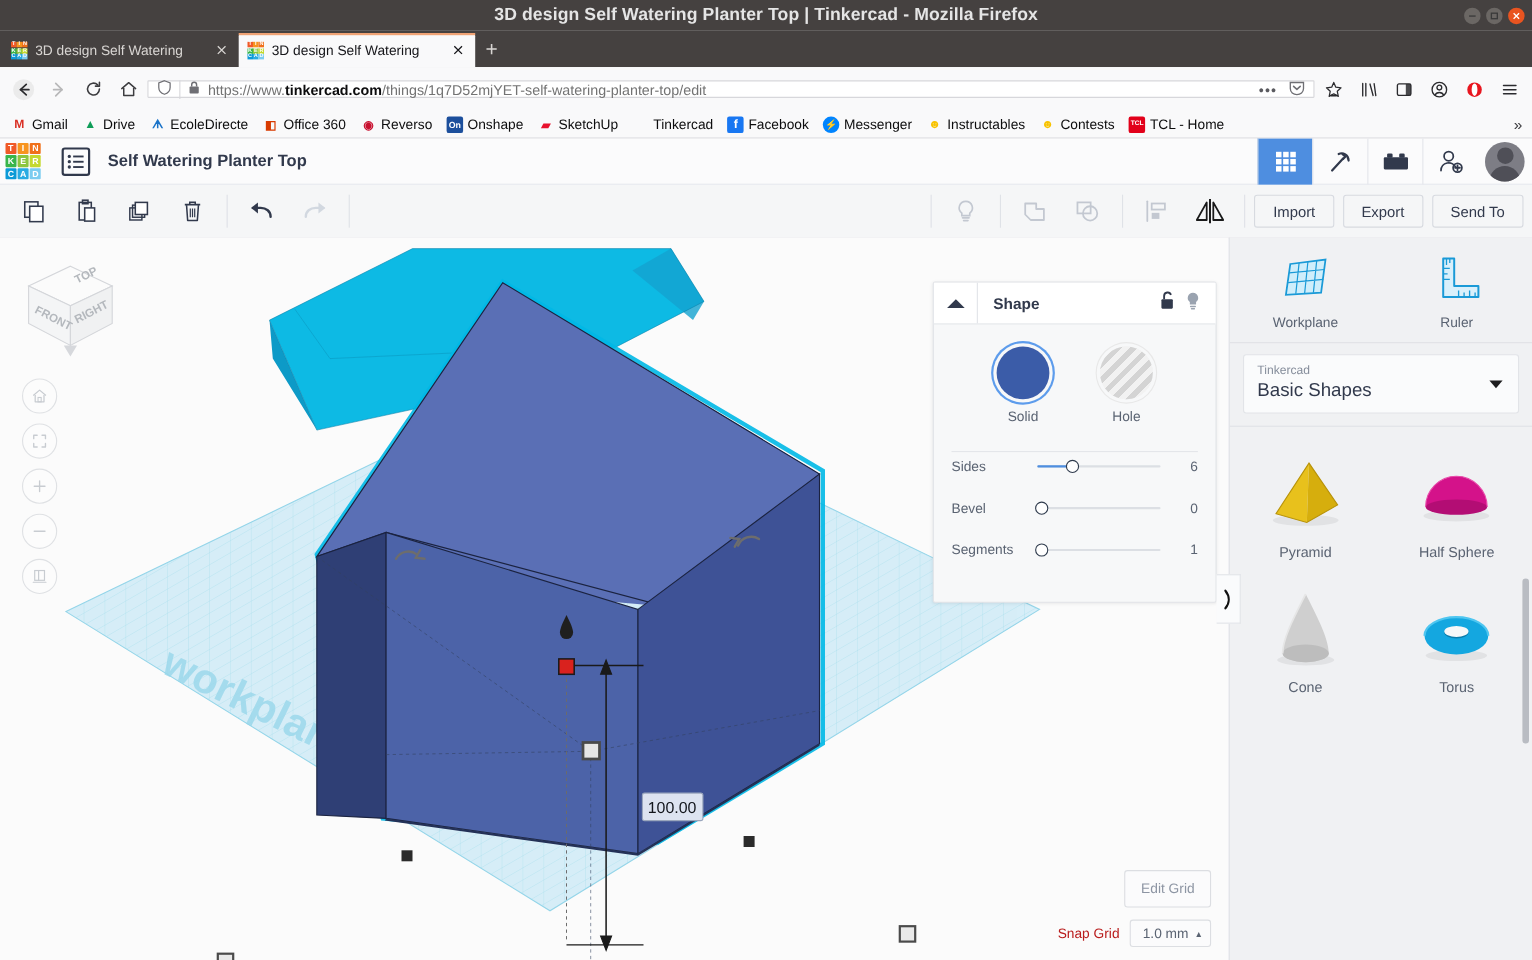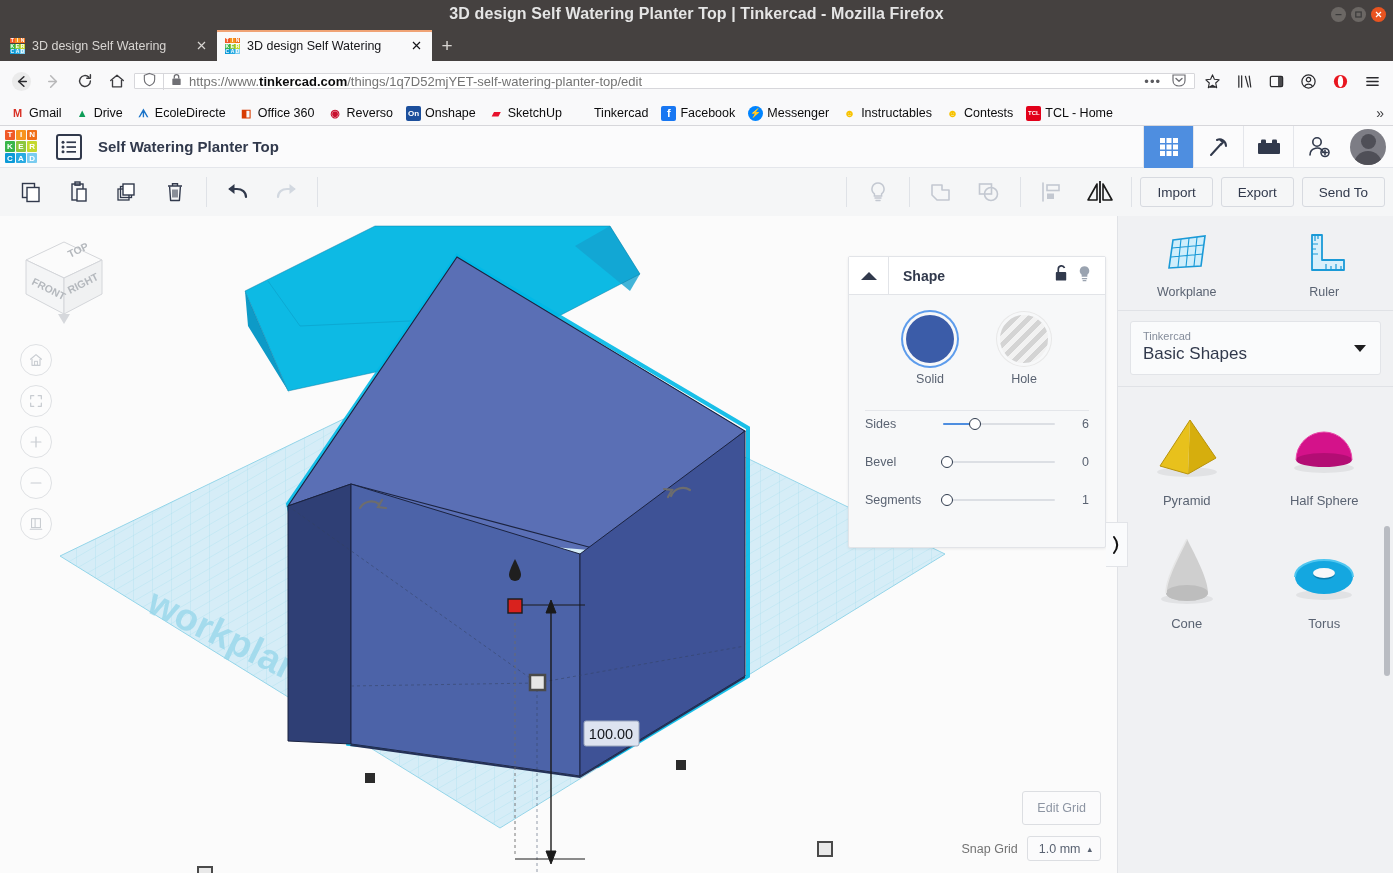--- a/index.html
+++ b/index.html
@@ -225,21 +225,21 @@
   }
 
   
   .grid-controls { position: absolute; right: 16px; bottom: 12px;
                    text-align: right; z-index: 15; }
   .edit-grid { display: inline-flex; align-items: center; height: 25px;
      padding: 16px 14px; border: 1px solid #dcdee2; border-radius: 3px;
      background: #fbfbfc; font-size: 12.5px; color: #8d95a3; }
   .snap-row { display: flex; align-items: center; justify-content: flex-end;
               gap: 9px; margin-top: 11px; }
-  .snap-label { font-size: 12.5px; color: #737373; }
+  .snap-label { font-size: 12.5px; color: #b91c1c; }
   .snap-select { height: 25px; padding: 0 8px 0 11px; border: 1px solid #dcdee2;
      border-radius: 3px; background:#fbfbfc; font-size: 12.5px; color: #5a6372;
      display: flex; align-items: center; gap: 7px; }
 
   
   .rpanel {
     position: absolute; right: 0; top: 216px;
     width: 276px; height: 657px; background: #f0f1f3;
     border-left: 1px solid #e0e2e6; overflow: hidden;
   }

